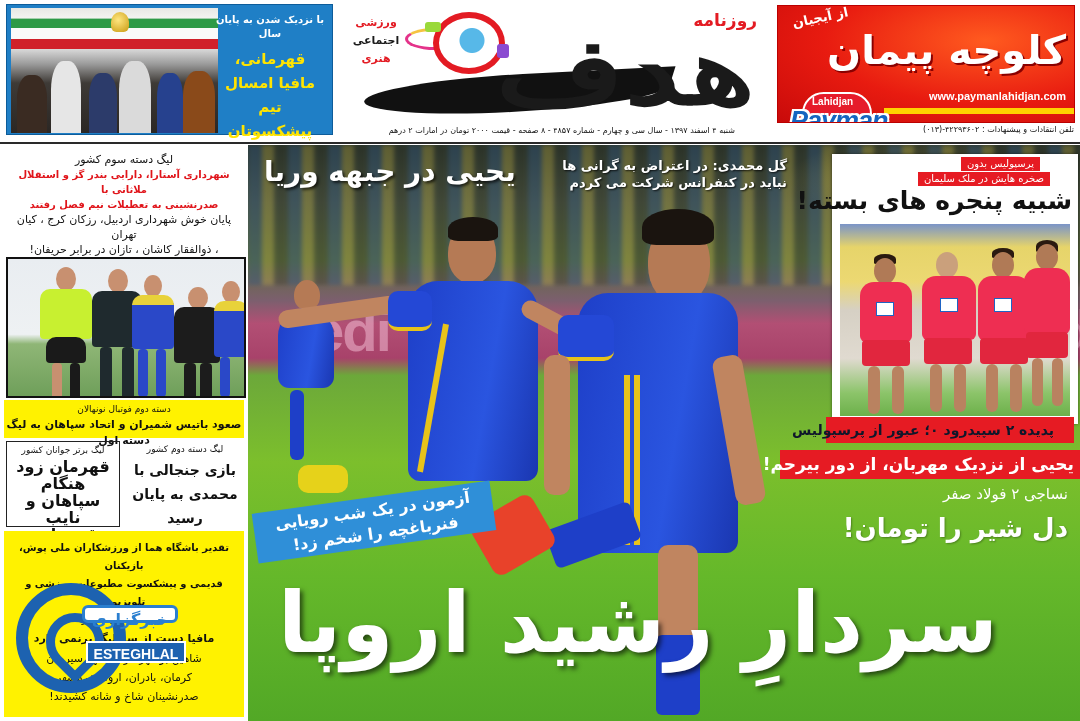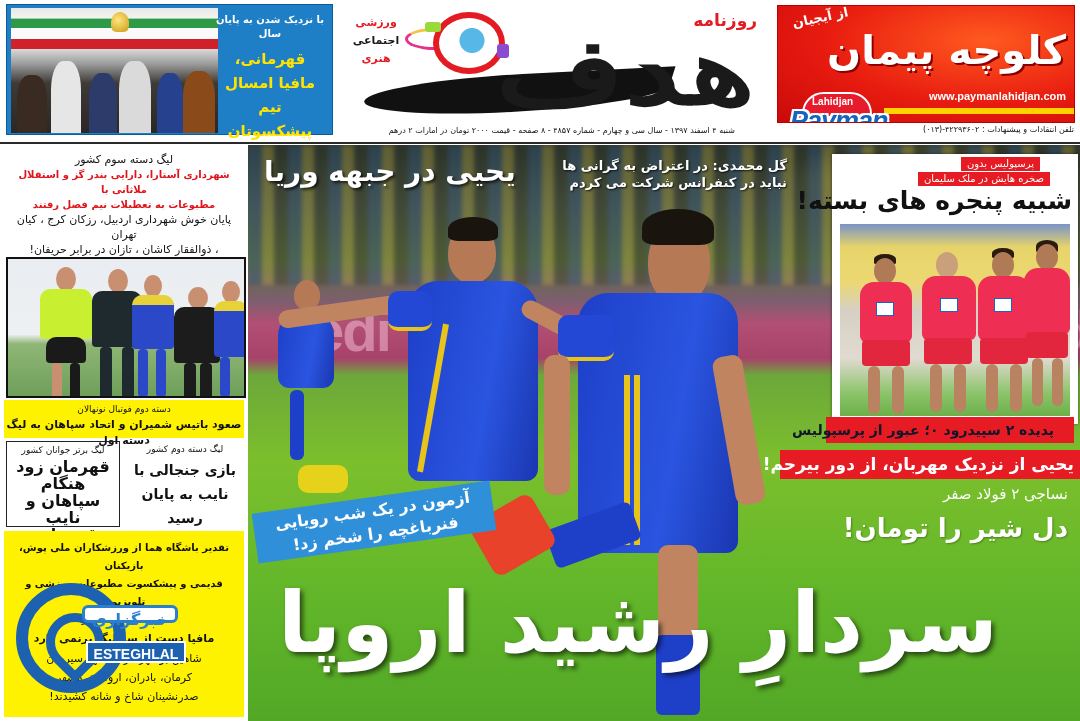--- a/index.html
+++ b/index.html
@@ -277,21 +277,21 @@
   <div class="red-strip a">پدیده ۲ سپیدرود ۰؛ عبور از پرسپولیس</div>
   <div class="red-strip b">یحیی از نزدیک مهربان، از دور بیرحم!</div>
   <div class="green-sub">نساجی ۲ فولاد صفر</div>
   <div class="green-title">دل شیر را تومان!</div>
 </section>
 
 <aside class="leftcol">
   <div class="news1">
     <div class="kick">لیگ دسته سوم کشور</div>
     <div class="red">شهرداری آستارا، دارایی بندر گز و استقلال ملاثانی با</div>
-    <div class="red">مطبوعات به تعطیلات نیم فصل رفتند</div>
+    <div class="red">صدرنشینی به تعطیلات نیم فصل رفتند</div>
     <div class="body">پایان خوش شهرداری اردبیل، رزکان کرج ، کیان تهران</div>
     <div class="body">، ذوالفقار کاشان ، تازان در برابر حریفان!</div>
   </div>
 
   <div class="photo1">
     <div class="ref" style="left:8px;top:8px;">
       <div class="h" style="left:40px;top:0;width:20px;height:24px;"></div>
       <div class="b" style="left:24px;top:22px;width:52px;height:50px;background:#c8f030;"></div>
       <div class="b" style="left:30px;top:70px;width:40px;height:26px;background:#1a1a1a;"></div>
       <div class="l" style="left:36px;top:96px;width:10px;height:36px;background:#c89070;"></div>
@@ -333,21 +333,21 @@
       <div>قهرمان زود هنگام</div>
       <div>سپاهان و نایب</div>
       <div>قهرمانی فولاد</div>
     </div>
   </div>
 
   <div class="box-right">
     <div class="k">لیگ دسته دوم کشور</div>
     <div class="t">
       <div>بازی جنجالی با</div>
-      <div>نایب به پایان رسید</div>
+      <div>محمدی به پایان رسید</div>
     </div>
   </div>
 
   <div class="yellow2">
     <div class="t">
       <div>تقدیر باشگاه هما از ورزشکاران ملی پوش، بازیکنان</div>
       <div>قدیمی و پیشکسوت مطبوعات ورزشی و تلویزیون</div>
     </div>
     <div class="k">لیگ دسته اول کشور</div>
     <div class="m">مافیا دست از سر لیگ برنمی دارد</div>

